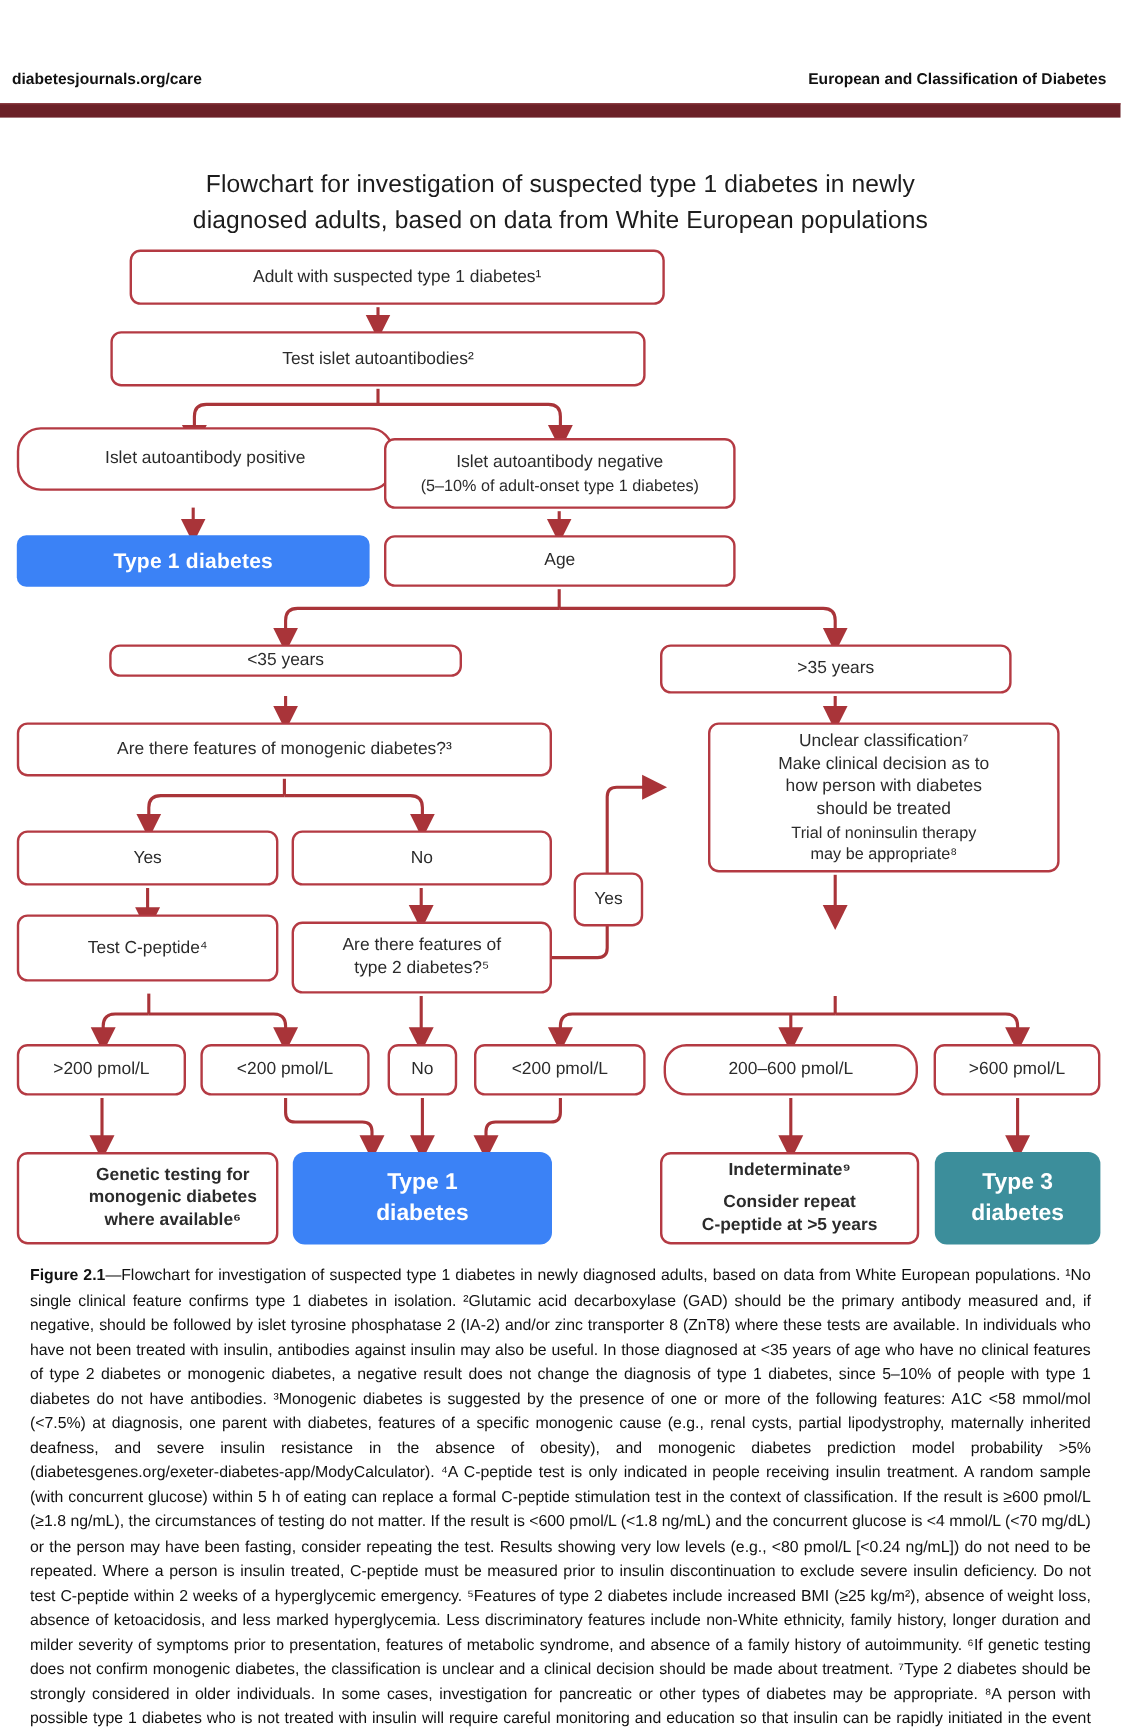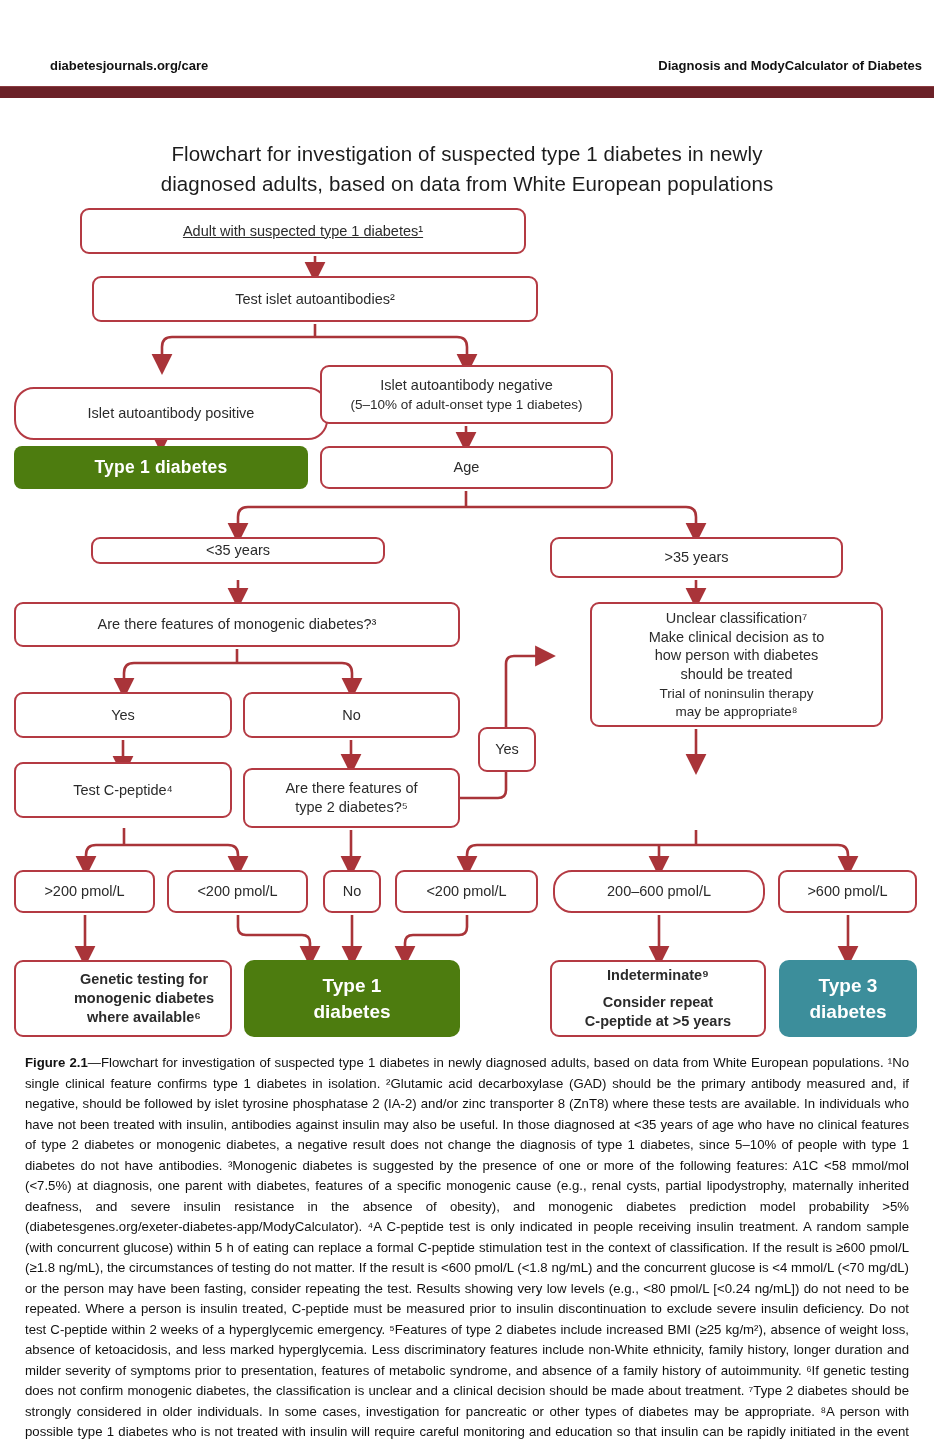--- a/index.html
+++ b/index.html
@@ -1,60 +1,60 @@
 <!DOCTYPE html>
 <html><head>
 <meta charset="utf-8">
 <style>
   html,body{margin:0;padding:0;background:#ffffff;}
   .page{
     position:relative;width:934px;height:1440px;background:#ffffff;overflow:hidden;
     font-family:"Liberation Sans","DejaVu Sans",sans-serif;color:#1d1d1d;
   }
   
-  .hdr-left{position:absolute;left:10px;top:58px;font-size:13px;font-weight:bold;color:#111;margin-left:40px;}
+  .hdr-left{position:absolute;left:10px;top:58px;font-size:13px;font-weight:bold;color:#111;}
   .hdr-right{position:absolute;right:12px;top:58px;font-size:13px;font-weight:bold;color:#111;}
   .hdr-bar{position:absolute;left:0;top:86px;width:934px;height:11px;background:#6b2127;border-top:1px solid #8a3a40;}
   
   .fig-title{
     position:absolute;left:0;top:139px;width:934px;text-align:center;
     font-size:20.5px;font-weight:500;color:#1c1c1c;line-height:1.45;white-space:pre-line;
     letter-spacing:.1px;
   }
   
   .fbox{
     position:absolute;box-sizing:border-box;border:2px solid #b43a43;border-radius:9px;background:#fff;
     display:flex;flex-direction:column;align-items:center;justify-content:center;text-align:center;
     font-size:14.5px;font-weight:500;color:#2b2b2b;line-height:1.3;padding:2px 6px;
   }
   .ml{white-space:pre-line;}
   .sub2{font-size:13.5px;margin-top:1px;}
   .fill{border:none;color:#ffffff;font-weight:bold;border-radius:8px;}
-  .fill-red{background:#4d7c0f;}
+  .fill-red{background:#3b82f6;}
   .fill-teal{background:#3c8e9b;}
   .big{font-size:19px;line-height:1.32;}
   .midred{font-size:17.5px;letter-spacing:.2px;}
   .boldbox{font-weight:bold;}
   .gap{height:8px;}
   
   .connectors{position:absolute;left:0;top:0;}
   
   .caption{
     position:absolute;left:25px;top:1053px;width:884px;
     font-size:13.2px;line-height:1.555;color:#111;text-align:justify;
   }
   .caption b{font-weight:bold;}
 </style>
 </head>
 <body>
 
 <div class="page">
 
   <div class="hdr-left">diabetesjournals.org/care</div>
-  <div class="hdr-right">Diagnosis and ModyCalculator of Diabetes</div>
+  <div class="hdr-right">European and Classification of Diabetes</div>
   <div class="hdr-bar"></div>
 
   <div class="fig-title">Flowchart for investigation of suspected type 1 diabetes in newly
 diagnosed adults, based on data from White European populations</div>
 
   <svg class="connectors" width="934" height="1050" viewBox="0 0 934 1050">
     <defs>
       <marker id="ah" markerWidth="9" markerHeight="9" refX="1.5" refY="4.5" orient="auto">
         <path d="M0,0.5 L8,4.5 L0,8.5 z" fill="#a93439"></path>
       </marker>
@@ -88,29 +88,29 @@
       <path d="M659,845 V860" marker-end="url(#ah)"></path>
       <path d="M85,915 V950" marker-end="url(#ah)"></path>
       <path d="M238,915 V927 Q238,935 246,935 H302 Q310,935 310,943 V950" marker-end="url(#ah)"></path>
       <path d="M352,915 V950" marker-end="url(#ah)"></path>
       <path d="M467,915 V927 Q467,935 459,935 H413 Q405,935 405,943 V950" marker-end="url(#ah)"></path>
       <path d="M659,915 V950" marker-end="url(#ah)"></path>
       <path d="M848,915 V950" marker-end="url(#ah)"></path>
     </g>
   </svg>
 
-  <div class="fbox" style="left:80px;top:208px;width:446px;height:46px;text-decoration:underline;">
+  <div class="fbox" style="left:108px;top:208px;width:446px;height:46px;">
     <span>Adult with suspected type 1 diabetes¹</span>
   </div>
 
   <div class="fbox" style="left:92px;top:276px;width:446px;height:46px;">
     <span>Test islet autoantibodies²</span>
   </div>
 
-  <div class="fbox" style="left:14px;top:387px;width:314px;height:53px;border-radius:20px;">
+  <div class="fbox" style="left:14px;top:356px;width:314px;height:53px;border-radius:20px;">
     <span>Islet autoantibody positive</span>
   </div>
 
   <div class="fbox" style="left:320px;top:365px;width:293px;height:59px;">
     <span>Islet autoantibody negative</span>
     <span class="sub2">(5–10% of adult-onset type 1 diabetes)</span>
   </div>
 
   <div class="fbox fill fill-red midred" style="left:14px;top:446px;width:294px;height:43px;">
     <span>Type 1 diabetes</span>

